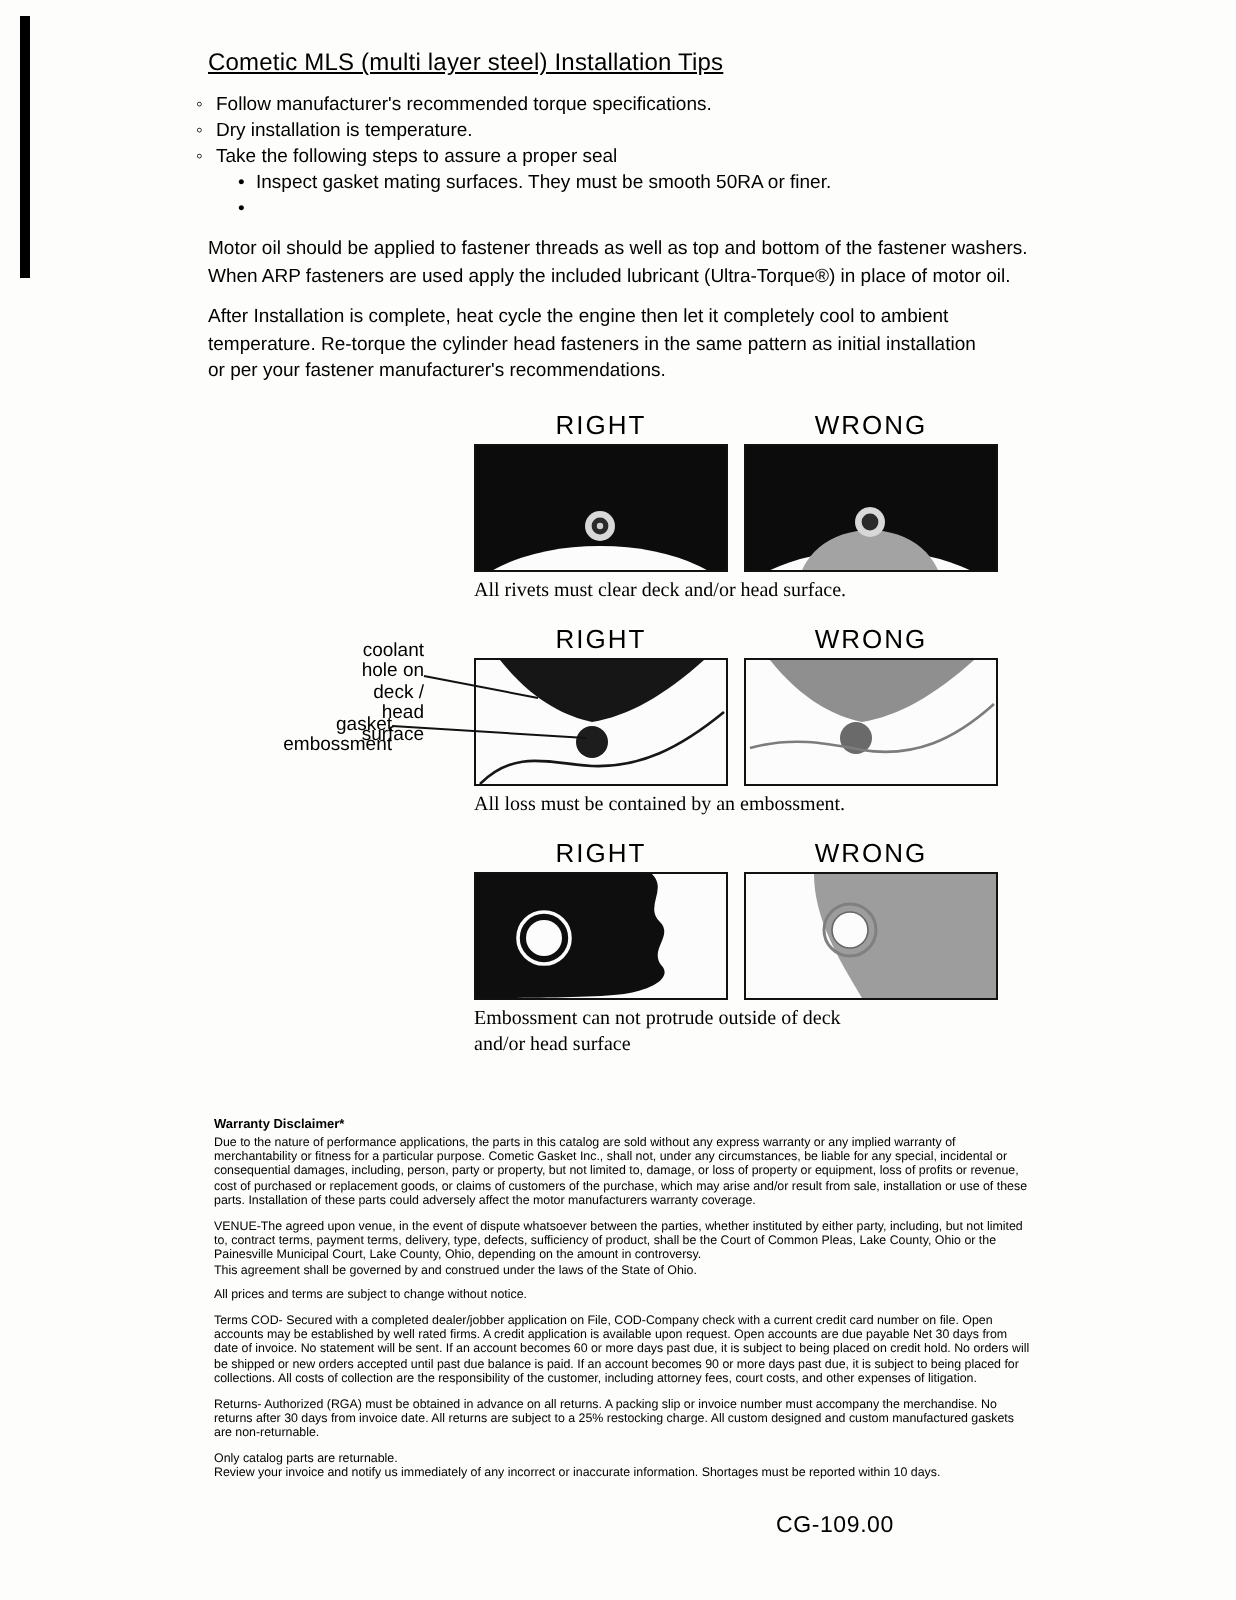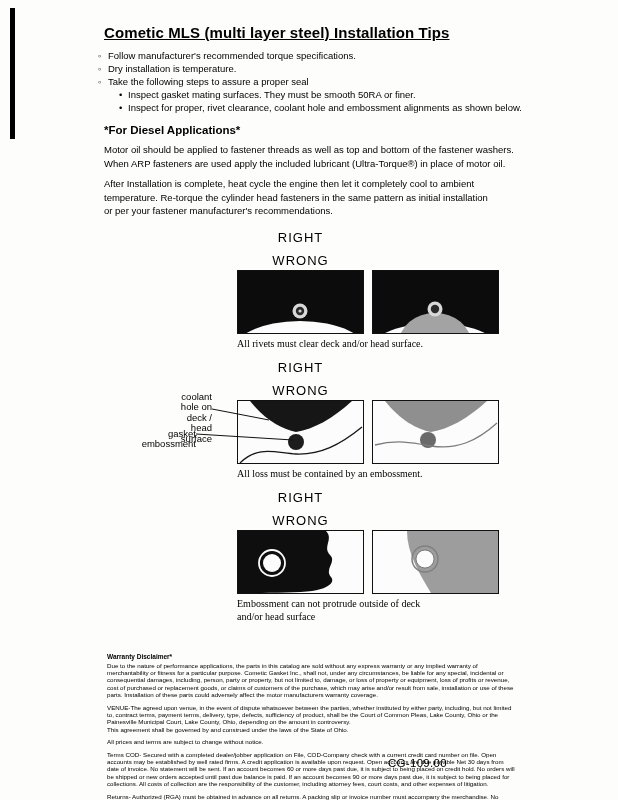--- a/index.html
+++ b/index.html
@@ -3,34 +3,34 @@
 <meta charset="utf-8">
 <style>
   * { margin:0; padding:0; box-sizing:border-box; }
   html,body { background:#ffffff; }
   body { font-family:"Liberation Sans", sans-serif; color:#000; }
   .page { position:relative; width:618px; height:800px; background:#fdfdfc; overflow:hidden; }
   .edge-mark { position:absolute; left:10px; top:8px; width:5px; height:131px; background:#000; }
 
   .content { padding:24px 56px 0 104px; }
 
-  .title { font-size:15px; font-weight:bold; text-decoration:underline; margin-bottom:8px; letter-spacing:0.1px; }
+  .title { font-size:12px; font-weight:normal; text-decoration:underline; margin-bottom:8px; letter-spacing:0.1px; }
 
   .bullet-row { display:flex; font-size:9.5px; line-height:13px; margin-left:-6px; }
   .bullet-glyph { flex:0 0 10px; width:10px; font-size:9.5px; }
   .bullet-row.sub { margin-left:15px; }
   .bullet-row.sub .bullet-glyph { flex-basis:9px; width:9px; }
 
   .diesel-heading { font-size:11.5px; font-weight:bold; margin-top:10px; }
   .para { font-size:9.5px; line-height:13.5px; margin-top:7px; white-space:pre-line; }
 
   .diagrams { margin-left:133px; width:262px; margin-top:12px; }
   .diag-row { margin-top:10px; position:relative; }
   .diag-row:first-child { margin-top:0; }
-  .diag-headers { display:flex; gap:8px; margin-bottom:2px;flex-direction:column; }
+  .diag-headers { display:flex; gap:8px; margin-bottom:2px; }
   .diag-headers span { width:127px; text-align:center; font-size:13px; letter-spacing:1px; }
   .diag-images { display:flex; gap:8px; position:relative; }
   .diag { width:127px; height:64px; border:1px solid #111; background:#fff; flex:0 0 127px; }
   .diag svg { display:block; }
   .diag-caption { font-size:10px; line-height:13px; margin-top:3px; white-space:pre-line;font-family:Liberation Serif, serif; }
 
   .float-label { position:absolute; font-size:9.5px; line-height:10.5px; white-space:pre-line; text-align:right; }
   .label-coolant { right:calc(100% + 25px); top:-8px; }
   .label-emboss  { right:calc(100% + 41px); top:29px; }
   .connector-svg { position:absolute; left:-120px; top:0; width:190px; height:64px; pointer-events:none; }
@@ -64,25 +64,23 @@
       <div class="bullet-row">
         <span class="bullet-glyph">◦</span>
         <span>Take the following steps to assure a proper seal</span>
       </div>
       <div class="bullet-row sub">
         <span class="bullet-glyph">•</span>
         <span>Inspect gasket mating surfaces.  They must be smooth 50RA or finer.</span>
       </div>
       <div class="bullet-row sub">
         <span class="bullet-glyph">•</span>
-        <span>Inspect for proper, rivet clearance, coolant hole and embossment alignments as shown below.</span>
       </div>
     </div>
 
-    <div class="diesel-heading">*For Diesel Applications*</div>
     <div class="para">Motor oil should be applied to fastener threads as well as top and bottom of the fastener washers.
 When ARP fasteners are used apply the included lubricant (Ultra-Torque®) in place of motor oil.</div>
     <div class="para">After Installation is complete, heat cycle the engine then let it completely cool to ambient
 temperature. Re-torque the cylinder head fasteners in the same pattern as initial installation
 or per your fastener manufacturer's recommendations.</div>
 
     <div class="diagrams">
 
       <div class="diag-row">
         <div class="diag-headers">

